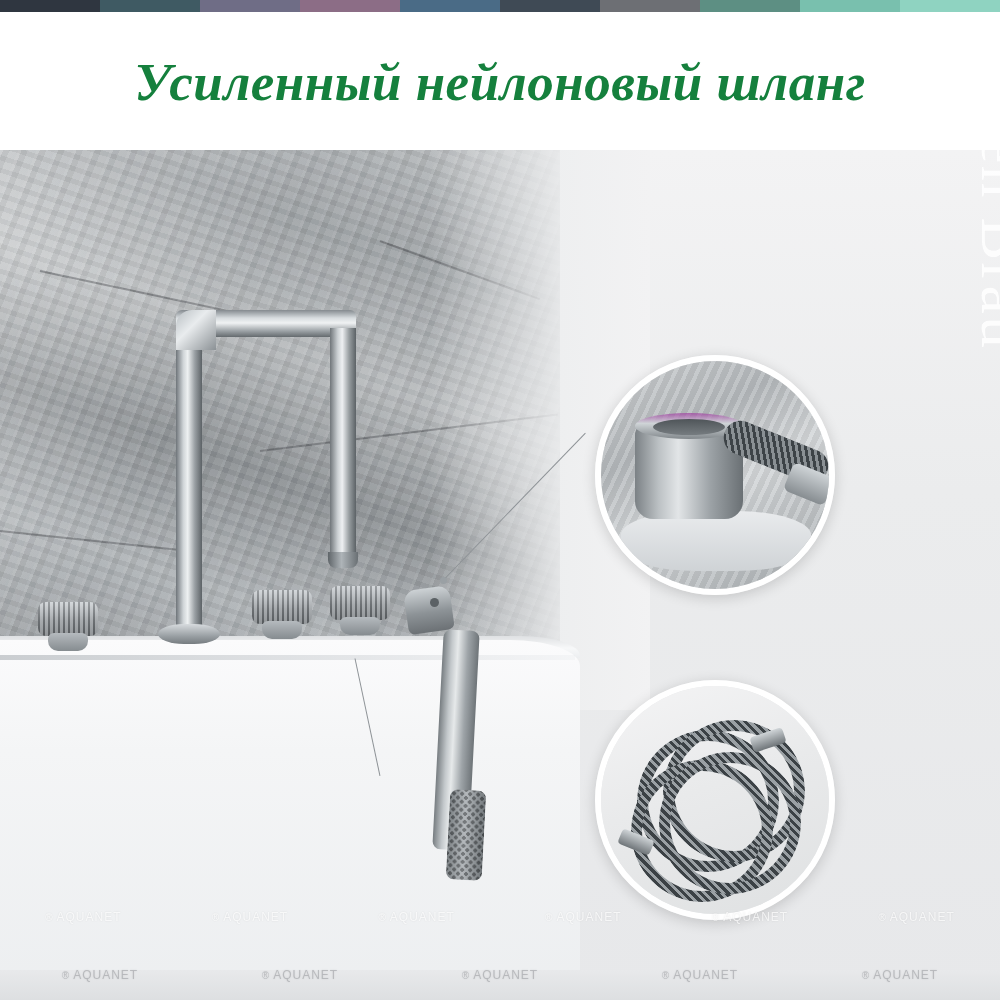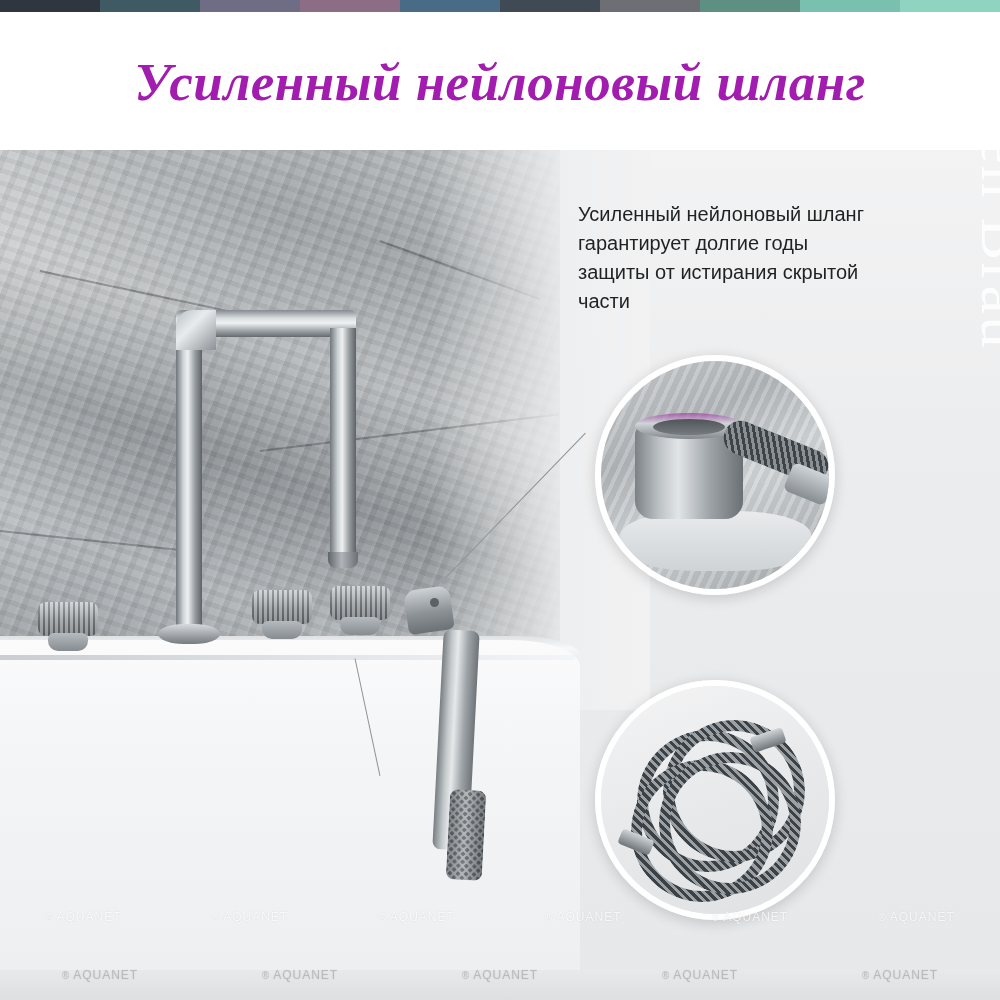--- a/index.html
+++ b/index.html
@@ -36,21 +36,21 @@
     position: absolute;
     top: 52px;
     left: 0;
     width: 1000px;
     text-align: center;
     font-family: "Liberation Serif", serif;
     font-style: italic;
     font-weight: bold;
     font-size: 53px;
     letter-spacing: 0.5px;
-    color: #a21caf;
+    color: #15803d;
     white-space: nowrap;
   }
 
   
   .photo {
     position: absolute;
     top: 150px;
     left: 0;
     width: 1000px;
     height: 850px;
@@ -452,21 +452,20 @@
     <div class="inset inset-bottom">
       <div class="bgphoto"></div>
       <div class="coil" style="left:36px;  top:44px;  width:120px; height:120px;"></div>
       <div class="coil" style="left:62px;  top:34px;  width:120px; height:120px;"></div>
       <div class="coil" style="left:30px;  top:74px;  width:120px; height:120px;"></div>
       <div class="coil" style="left:58px;  top:66px;  width:120px; height:120px;"></div>
       <div class="coil-tip" style="left:150px; top:46px; transform:rotate(-18deg);"></div>
       <div class="coil-tip" style="left:18px;  top:148px; transform:rotate(22deg);"></div>
     </div>
 
-    <div class="callout callout-top">Усиленный нейлоновый шланг гарантирует долгие годы защиты от истирания скрытой части</div>
 
     <div class="brand">Allen Brau</div>
 
     <div class="wm-row wm-row-1" style="top:760px;">
       <div class="wm"><span class="mark">®</span>AQUANET</div>
       <div class="wm"><span class="mark">®</span>AQUANET</div>
       <div class="wm"><span class="mark">®</span>AQUANET</div>
       <div class="wm"><span class="mark">®</span>AQUANET</div>
       <div class="wm"><span class="mark">®</span>AQUANET</div>
       <div class="wm"><span class="mark">®</span>AQUANET</div>

